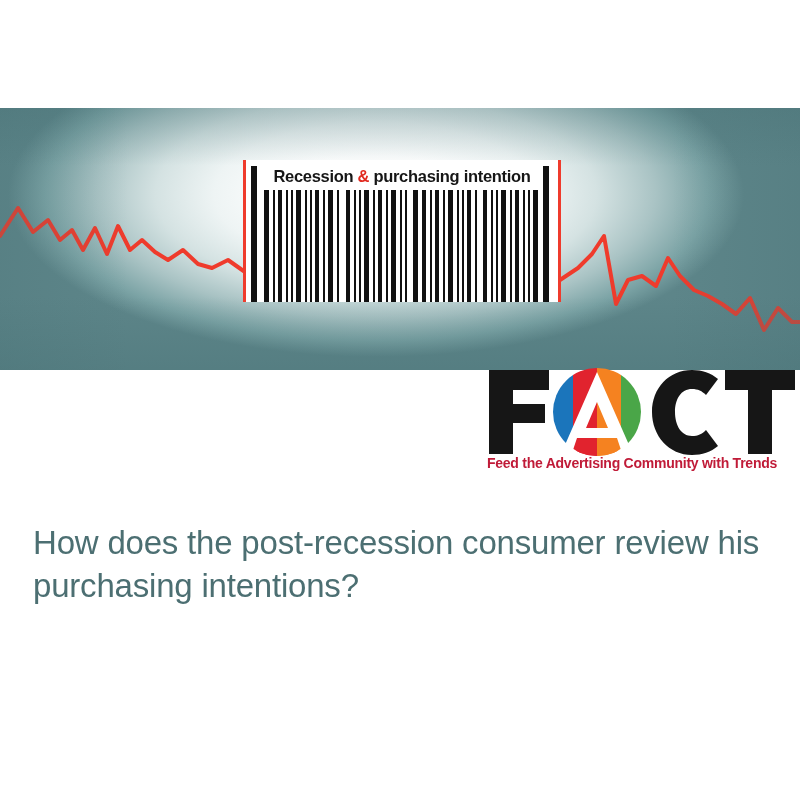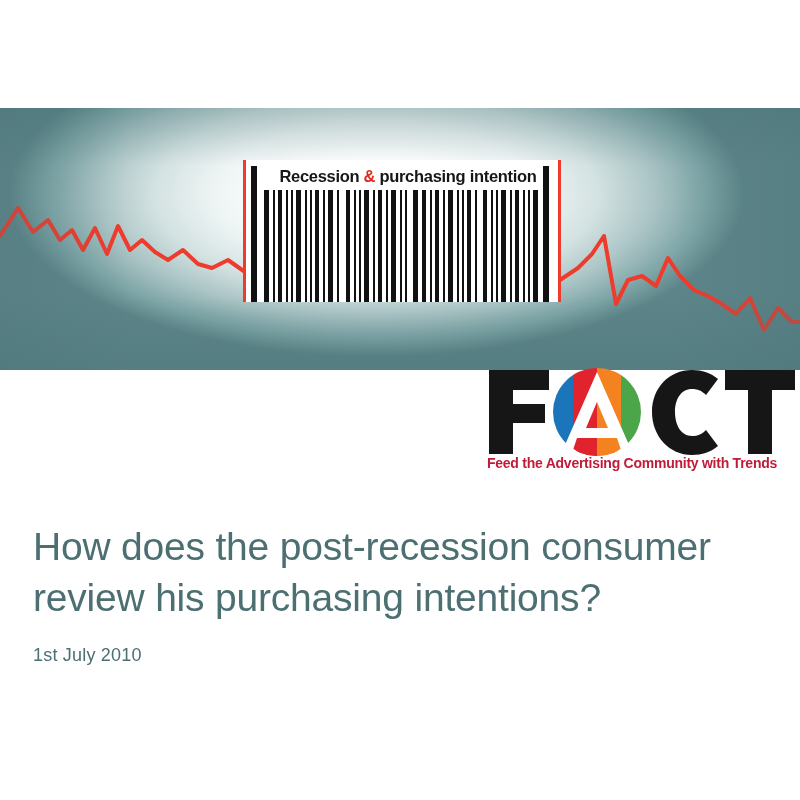--- a/index.html
+++ b/index.html
@@ -78,21 +78,21 @@
   #barcode-edge-right {
     position: absolute;
     right: 0px;
     top: 0px;
     width: 3px;
     height: 142px;
     background: #ef3b2c;
   }
   #barcode-caption {
     position: absolute;
-    left: 6px;
+    left: 0;
     top: 8px;
     width: 318px;
     text-align: center;
     font-family: "Liberation Sans", sans-serif;
     font-weight: bold;
     font-size: 16.5px;
     letter-spacing: -0.3px;
     color: #161616;
     white-space: nowrap;
     line-height: 1;
@@ -147,21 +147,21 @@
   #title-block {
     position: absolute;
     left: 33px;
     top: 522px;
     width: 730px;
   }
   #deck-title {
     margin: 0;
     font-family: "Liberation Sans", sans-serif;
     font-weight: normal;
-    font-size: 39px;
+    font-size: 33px;
     line-height: 1.30;
     color: #4c6f72;
     letter-spacing: -0.2px;
   }
   #deck-date {
     margin: 22px 0 0 0;
     font-family: "Liberation Sans", sans-serif;
     font-weight: normal;
     font-size: 18px;
     color: #4c6f72;
@@ -276,14 +276,13 @@
     <g>
       <path fill="#161616" d="M238,4 L308,4 L308,24 L285,24 L285,88 L261,88 L261,24 L238,24 Z"></path>
     </g>
   </svg>
 
   <div id="fact-tagline">Feed the Advertising Community with Trends</div>
 </div>
 
 <div id="title-block">
   <h1 id="deck-title">How does the post-recession consumer review his purchasing intentions?</h1>
-  <p id="deck-date">1st July 2010</p>
 </div>
 
 </body></html>

